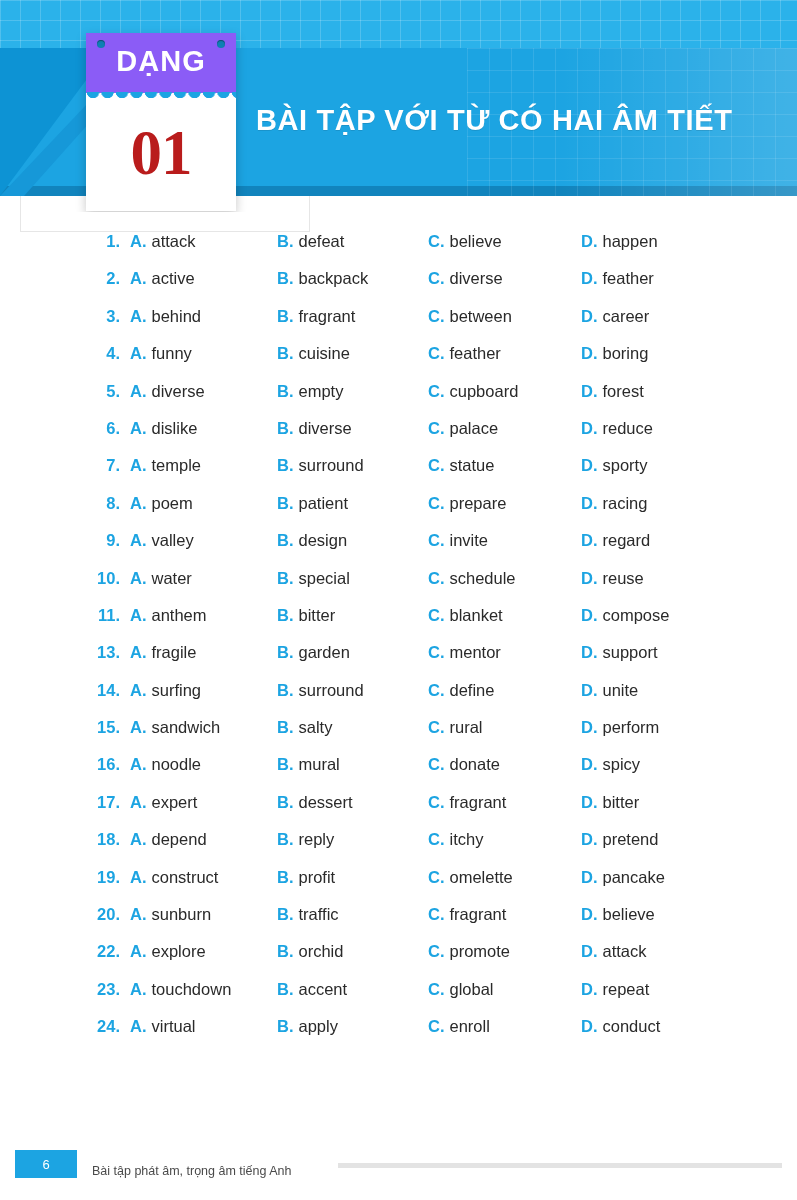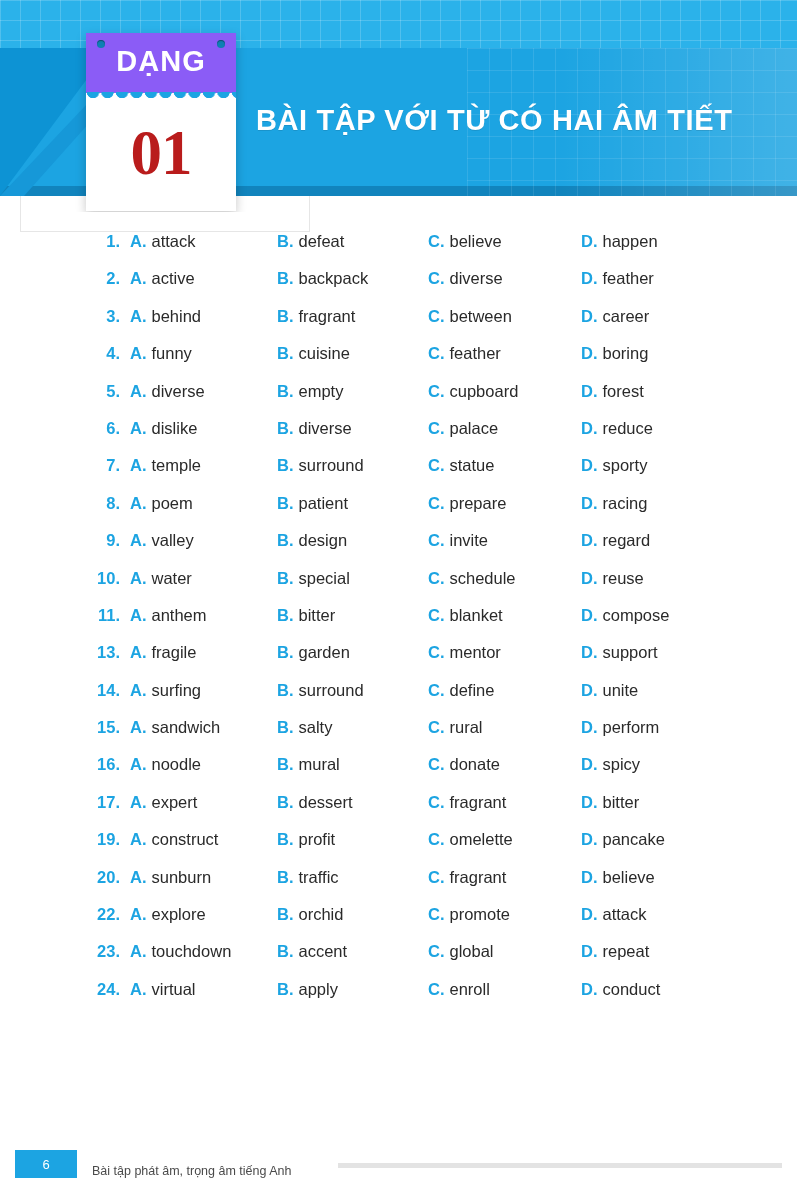--- a/index.html
+++ b/index.html
@@ -370,20 +370,27 @@
     </div>
 
     <div class="row">
       <span class="num">17.</span>
       <span class="opt a"><span class="lbl">A.</span><span>expert</span></span>
       <span class="opt b"><span class="lbl">B.</span><span>dessert</span></span>
       <span class="opt c"><span class="lbl">C.</span><span>fragrant</span></span>
       <span class="opt d"><span class="lbl">D.</span><span>bitter</span></span>
     </div>
 
+    <div class="row">
+      <span class="num">18.</span>
+      <span class="opt a"><span class="lbl">A.</span><span>depend</span></span>
+      <span class="opt b"><span class="lbl">B.</span><span>reply</span></span>
+      <span class="opt c"><span class="lbl">C.</span><span>itchy</span></span>
+      <span class="opt d"><span class="lbl">D.</span><span>pretend</span></span>
+    </div>
 
     <div class="row">
       <span class="num">19.</span>
       <span class="opt a"><span class="lbl">A.</span><span>construct</span></span>
       <span class="opt b"><span class="lbl">B.</span><span>profit</span></span>
       <span class="opt c"><span class="lbl">C.</span><span>omelette</span></span>
       <span class="opt d"><span class="lbl">D.</span><span>pancake</span></span>
     </div>
 
     <div class="row">

